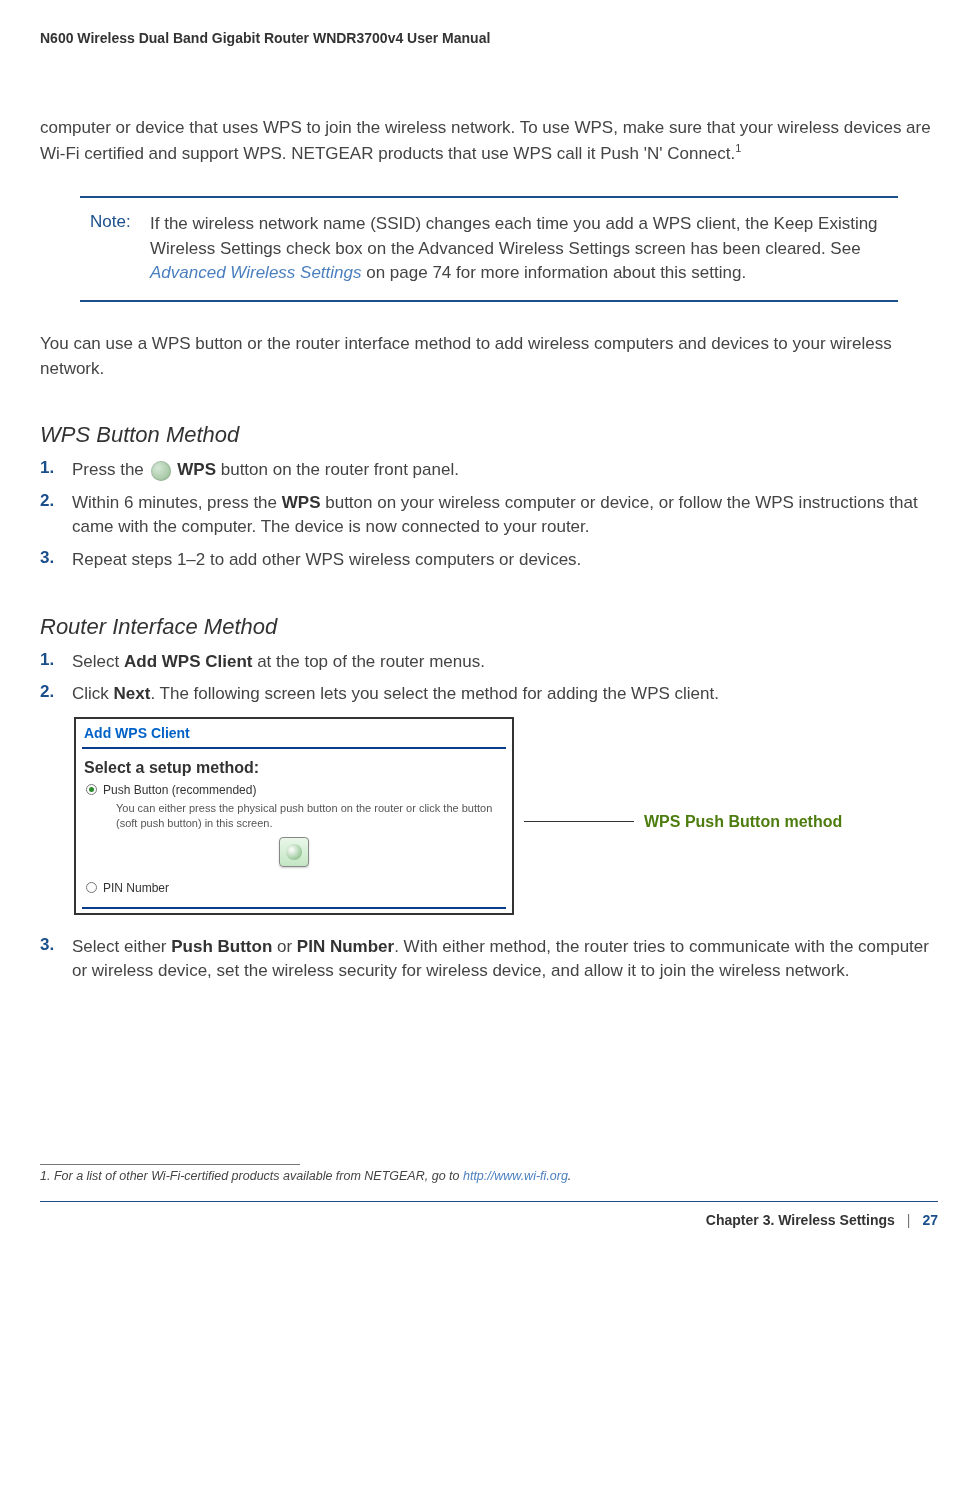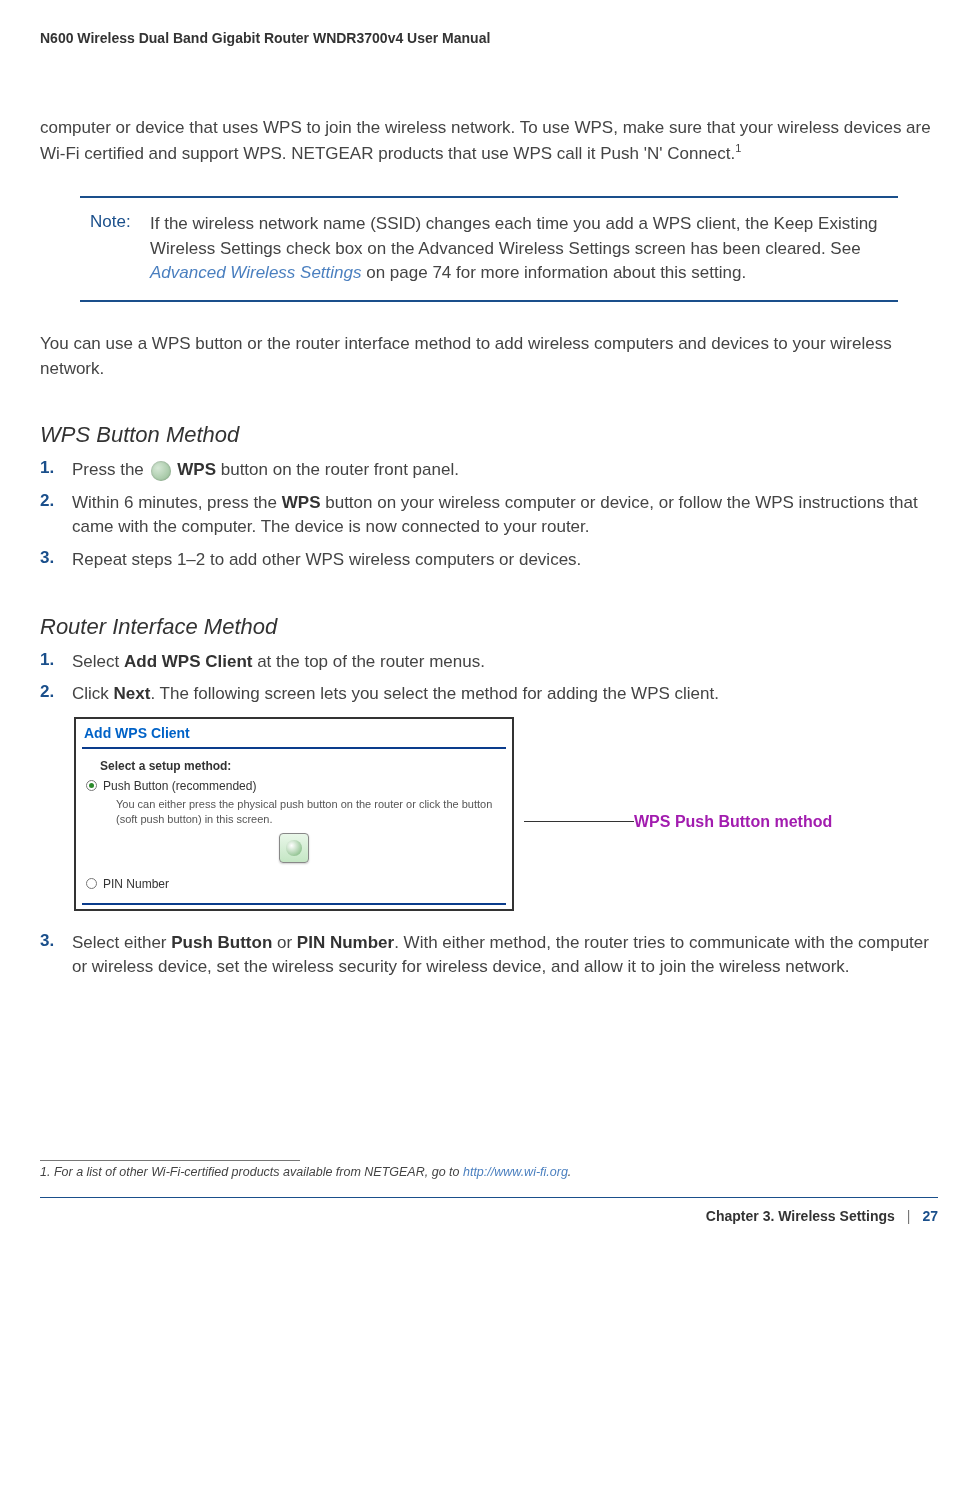--- a/index.html
+++ b/index.html
@@ -102,25 +102,24 @@
     font-weight: bold;
     font-size: 14px;
     padding: 6px 8px 4px 8px;
   }
   .ss-hr {
     height: 2px;
     background: #0a3c8c;
     margin: 2px 6px 10px 6px;
   }
   .ss-label {
-    font-size: 12px;
+    font-size: 16px;
     font-weight: bold;
     padding: 0 8px 4px 8px;
     color: #333;
-    margin-left: 16px;
   }
   .ss-option {
     display: flex;
     align-items: center;
     gap: 6px;
     font-size: 12px;
     padding: 2px 10px;
     color: #333;
   }
   .ss-radio {
@@ -155,21 +154,22 @@
     padding-top: 96px;
     display: flex; align-items: center;
   }
   .annot-line {
     border-top: 1.5px solid #333;
     width: 110px;
   }
   .annot-text {
     font-weight: bold;
     font-size: 16px;
-    color: #a21caf;
+    color: #4d7c0f;
+    margin-left: 10px;
     white-space: nowrap;
   }
   .footnote-sep {
     width: 260px; border-top: 1px solid #777;
     margin-top: 180px;
   }
   .footnote {
     font-style: italic;
     font-size: 12.5px;
     color: #444;

